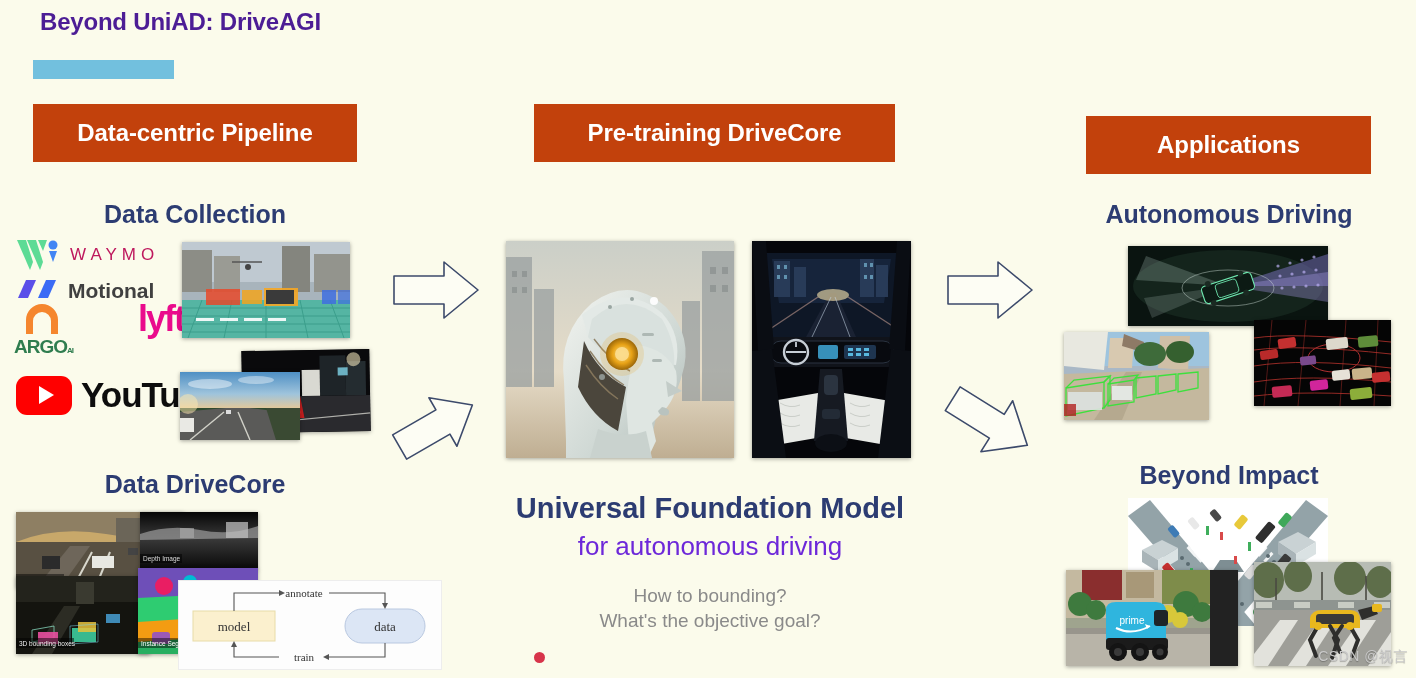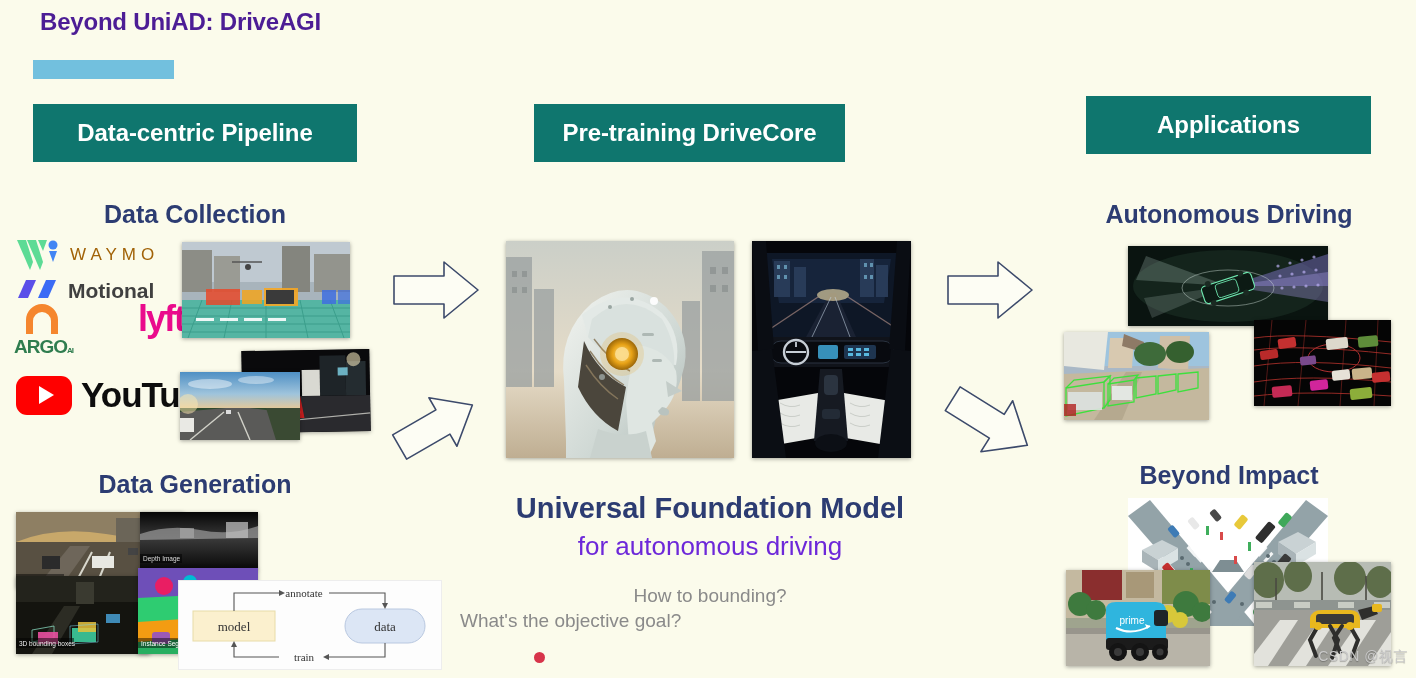--- a/index.html
+++ b/index.html
@@ -17,27 +17,27 @@
     font-size:24px;font-weight:bold;color:#4c1d95;
     letter-spacing:-0.2px;white-space:nowrap;
   }
   .accent-bar{
     position:absolute;left:33px;top:60px;
     width:141px;height:19px;background:#72C0DE;
   }
 
   
   .hdr{
-    position:absolute;height:58px;background:#0f766e;
+    position:absolute;height:58px;background:#c2410c;
     display:flex;align-items:center;justify-content:center;
     color:#ffffff;font-size:24px;font-weight:bold;letter-spacing:-0.1px;
   }
   .hdr-1{left:33px;top:104px;width:324px;}
-  .hdr-2{left:534px;top:104px;width:311px;}
-  .hdr-3{left:1086px;top:96px;width:285px;}
+  .hdr-2{left:534px;top:104px;width:361px;}
+  .hdr-3{left:1086px;top:116px;width:285px;}
 
   
   .sect{
     position:absolute;color:#2C3C72;font-weight:bold;
     font-size:25px;text-align:center;white-space:nowrap;
   }
   .sect-collection{left:0;top:200px;width:390px;}
   .sect-generation{left:0;top:470px;width:390px;}
   .sect-autonomous{left:1046px;top:200px;width:366px;}
   .sect-broader{left:1046px;top:461px;width:366px;}
@@ -51,39 +51,39 @@
   .ufm-sub{
     position:absolute;left:460px;top:531px;width:500px;
     text-align:center;font-size:26px;color:#6d28d9;white-space:nowrap;
   }
   .q1{
     position:absolute;left:460px;top:585px;width:500px;
     text-align:center;font-size:19px;color:#8A8A8A;
   }
   .q2{
     position:absolute;left:460px;top:610px;width:500px;
-    font-size:19px;color:#8A8A8A;
+    text-align:center;font-size:19px;color:#8A8A8A;
   }
   .red-dot{
     position:absolute;left:534px;top:652px;width:11px;height:11px;
     border-radius:50%;background:#D7344A;
   }
 
   
   .img{position:absolute;overflow:hidden;background:#222;}
   .img.shadow{box-shadow:0 1px 4px rgba(0,0,0,.35);}
 
   
   .logo{position:absolute;display:flex;align-items:center;}
 
   
   .waymo-w{width:46px;height:34px;position:relative;}
   .waymo-w svg{display:block;}
   .waymo-label{
-    font-size:17px;letter-spacing:5px;color:#a16207;
+    font-size:17px;letter-spacing:5px;color:#be185d;
     font-weight:500;margin-left:10px;
   }
   
   .motional-m{width:44px;height:30px;}
   .motional-label{font-size:21px;color:#404040;margin-left:8px;font-weight:600;}
   
   .argo-wrap{width:70px;height:50px;position:relative;}
   .argo-label{
     position:absolute;left:0;bottom:-2px;font-size:19px;color:#2F7D4F;
     font-weight:bold;letter-spacing:-1px;
@@ -248,21 +248,21 @@
       <g stroke="#E6E6DC" stroke-width="1.4" opacity=".85">
         <path d="M10 68 L44 40"></path>
         <path d="M70 68 L58 40"></path>
       </g>
       <rect x="0" y="46" width="14" height="14" fill="#E9E9E4"></rect>
       <rect x="46" y="38" width="5" height="4" fill="#ddd"></rect>
       <circle cx="8" cy="32" r="10" fill="#FFE9B0" opacity=".5"></circle>
     </svg>
   </div>
 
-  <div class="sect sect-generation">Data Generation</div>
+  <div class="sect sect-generation">Data DriveCore</div>
 
   <div class="img shadow" style="left:16px;top:512px;width:168px;height:76px;">
     <svg width="168" height="76" viewBox="0 0 168 76">
       <rect width="168" height="76" fill="#4B4437"></rect>
       <rect width="168" height="30" fill="#8E7F63"></rect>
       <path d="M0 30 Q40 14 90 22 T168 18 L168 30 Z" fill="#C8A86A"></path>
       <rect x="100" y="6" width="34" height="24" fill="#6B6558"></rect>
       <rect x="0" y="30" width="168" height="46" fill="#585042"></rect>
       <path d="M20 76 L54 34 L74 34 L44 76 Z" fill="#6E665A"></path>
       <g stroke="#F0F0E6" stroke-width="2" opacity=".85">
@@ -693,21 +693,21 @@
 
       <g fill="#4E9B5C">
         <circle cx="18" cy="80" r="5"></circle>
           <circle cx="182" cy="78" r="5"></circle>
         <circle cx="70" cy="112" r="5"></circle>
           <circle cx="130" cy="114" r="5"></circle>
       </g>
     </svg>
   </div>
 
-  <div class="img shadow" style="left:1066px;top:570px;width:144px;height:96px;">
+  <div class="img shadow" style="left:1066px;top:570px;width:172px;height:96px;">
     <svg width="144" height="96" viewBox="0 0 144 96">
       <rect width="144" height="96" fill="#9FA48E"></rect>
       <rect x="0" y="0" width="144" height="48" fill="#C4B9A0"></rect>
       <rect x="16" y="0" width="40" height="30" fill="#8A2E2E"></rect>
       <rect x="60" y="2" width="28" height="26" fill="#A89878"></rect>
       <rect x="96" y="0" width="48" height="34" fill="#7E8C4A"></rect>
       <g fill="#3E7A3E">
         <circle cx="14" cy="34" r="12"></circle>
           <circle cx="30" cy="40" r="10"></circle>
         <circle cx="120" cy="34" r="13"></circle>

